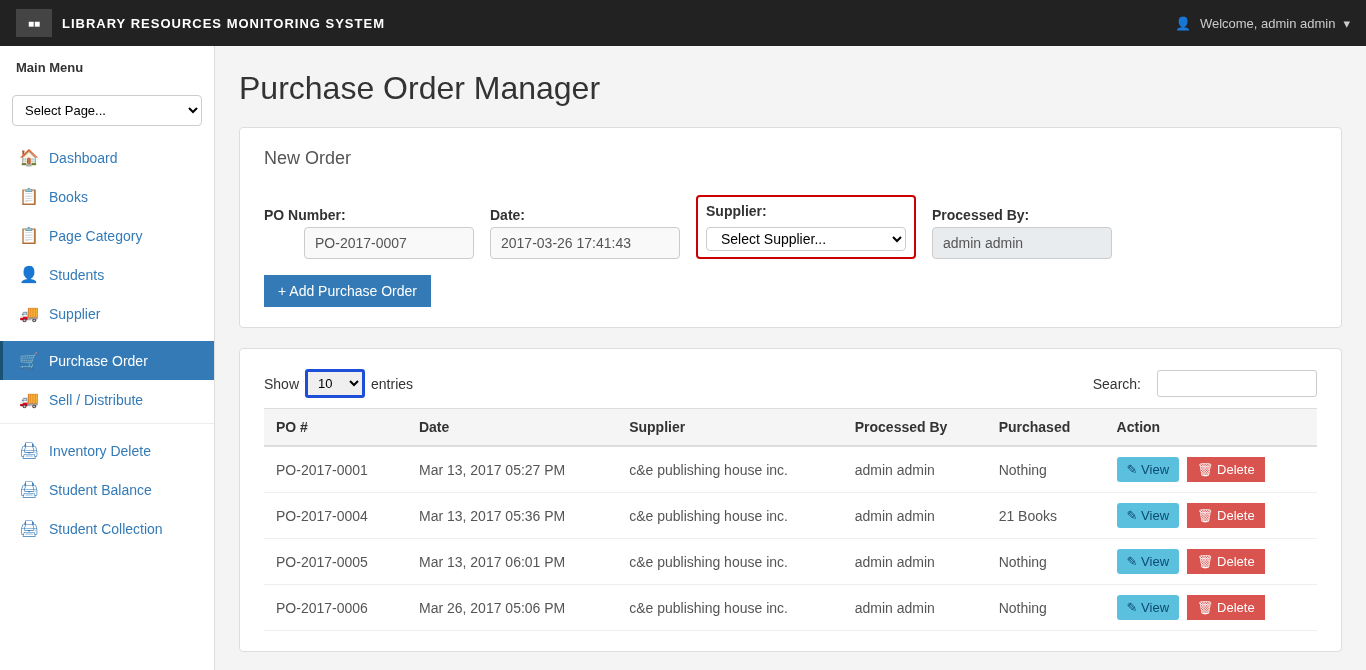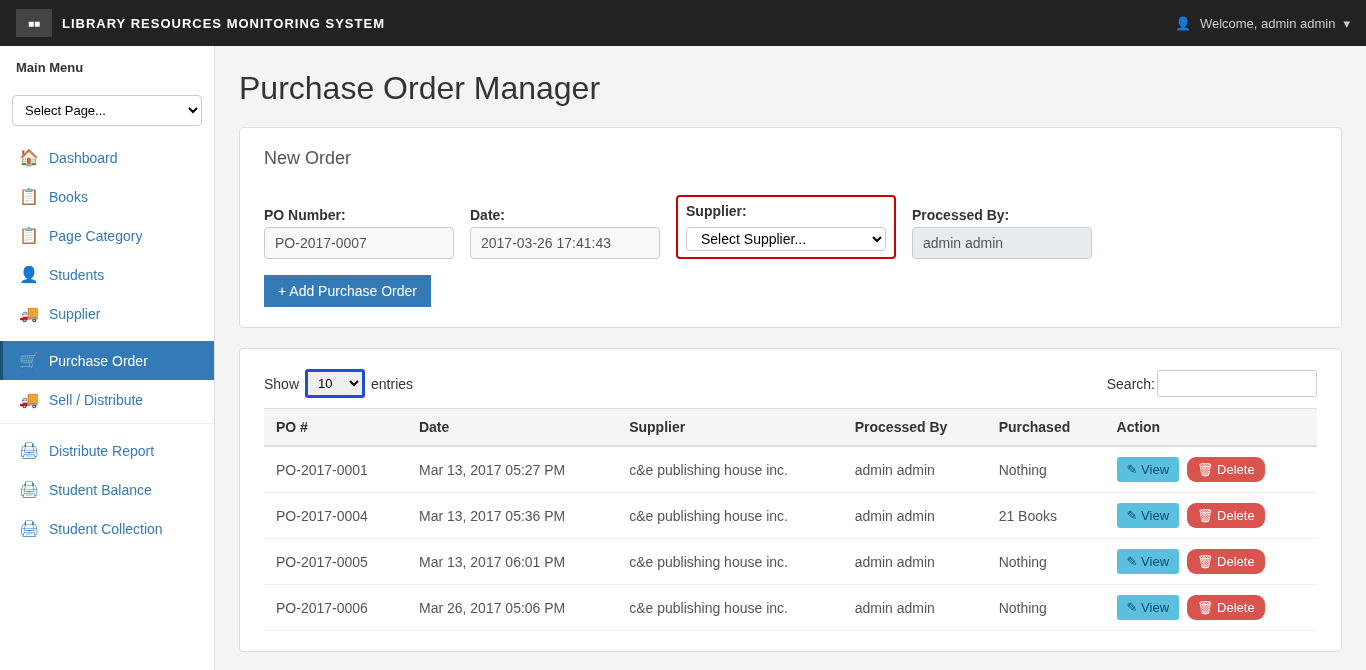--- a/index.html
+++ b/index.html
@@ -220,21 +220,21 @@
     }
     .show-entries select {
       padding: 3px 6px;
       border: 3px solid #1d4ed8;
       border-radius: 3px;
       font-size: 13px;
     }
     .search-bar {
       display: flex;
       align-items: center;
-      gap: 2px;
+      gap: 16px;
     }
     .search-bar label {
       font-size: 14px;
       color: #333;
     }
     .search-bar input {
       padding: 5px 8px;
       border: 1px solid #ccc;
       border-radius: 3px;
       font-size: 13px;
@@ -272,21 +272,21 @@
       border-radius: 3px;
       padding: 5px 10px;
       font-size: 13px;
       cursor: pointer;
       margin-right: 4px;
     }
     .btn-delete {
       background: #d9534f;
       color: #fff;
       border: none;
-      border-radius: 9px;
+      border-radius: 0;
       padding: 5px 10px;
       font-size: 13px;
       cursor: pointer;
     }
   </style>
 </head>
 <body>
 
 <div class="header">
   <div class="header-left">
@@ -341,42 +341,42 @@
     </div>
     <div class="sidebar-item">
       <span class="sidebar-icon">🚚</span>
       <span>Sell / Distribute</span>
     </div>
 
     <div class="sidebar-divider sidebar-bottom"></div>
 
     <div class="sidebar-item">
       <span class="sidebar-icon">🖨</span>
-      <span>Distribute Report</span>
+      <span>Inventory Delete</span>
     </div>
     <div class="sidebar-item">
       <span class="sidebar-icon">🖨</span>
       <span>Student Balance</span>
     </div>
     <div class="sidebar-item">
       <span class="sidebar-icon">🖨</span>
       <span>Student Collection</span>
     </div>
   </div>
 
   <div class="main">
     <h1 class="page-title">Purchase Order Manager</h1>
 
     <div class="card">
       <div class="card-title">New Order</div>
       <div class="form-row">
 
         <div class="form-group">
           <label>PO Number:</label>
-          <input class="form-control" type="text" style="width: 190px;" readonly="" value="PO-2017-0007">
+          <input class="form-control" type="text" style="width: 170px; margin-left: 40px;" readonly="" value="PO-2017-0007">
         </div>
 
         <div class="form-group">
           <label>Date:</label>
           <input class="form-control" type="text" style="width: 190px;" readonly="" value="2017-03-26 17:41:43">
         </div>
 
         <div class="form-group highlighted">
           <label>Supplier:</label>
           <select class="supplier-select">

